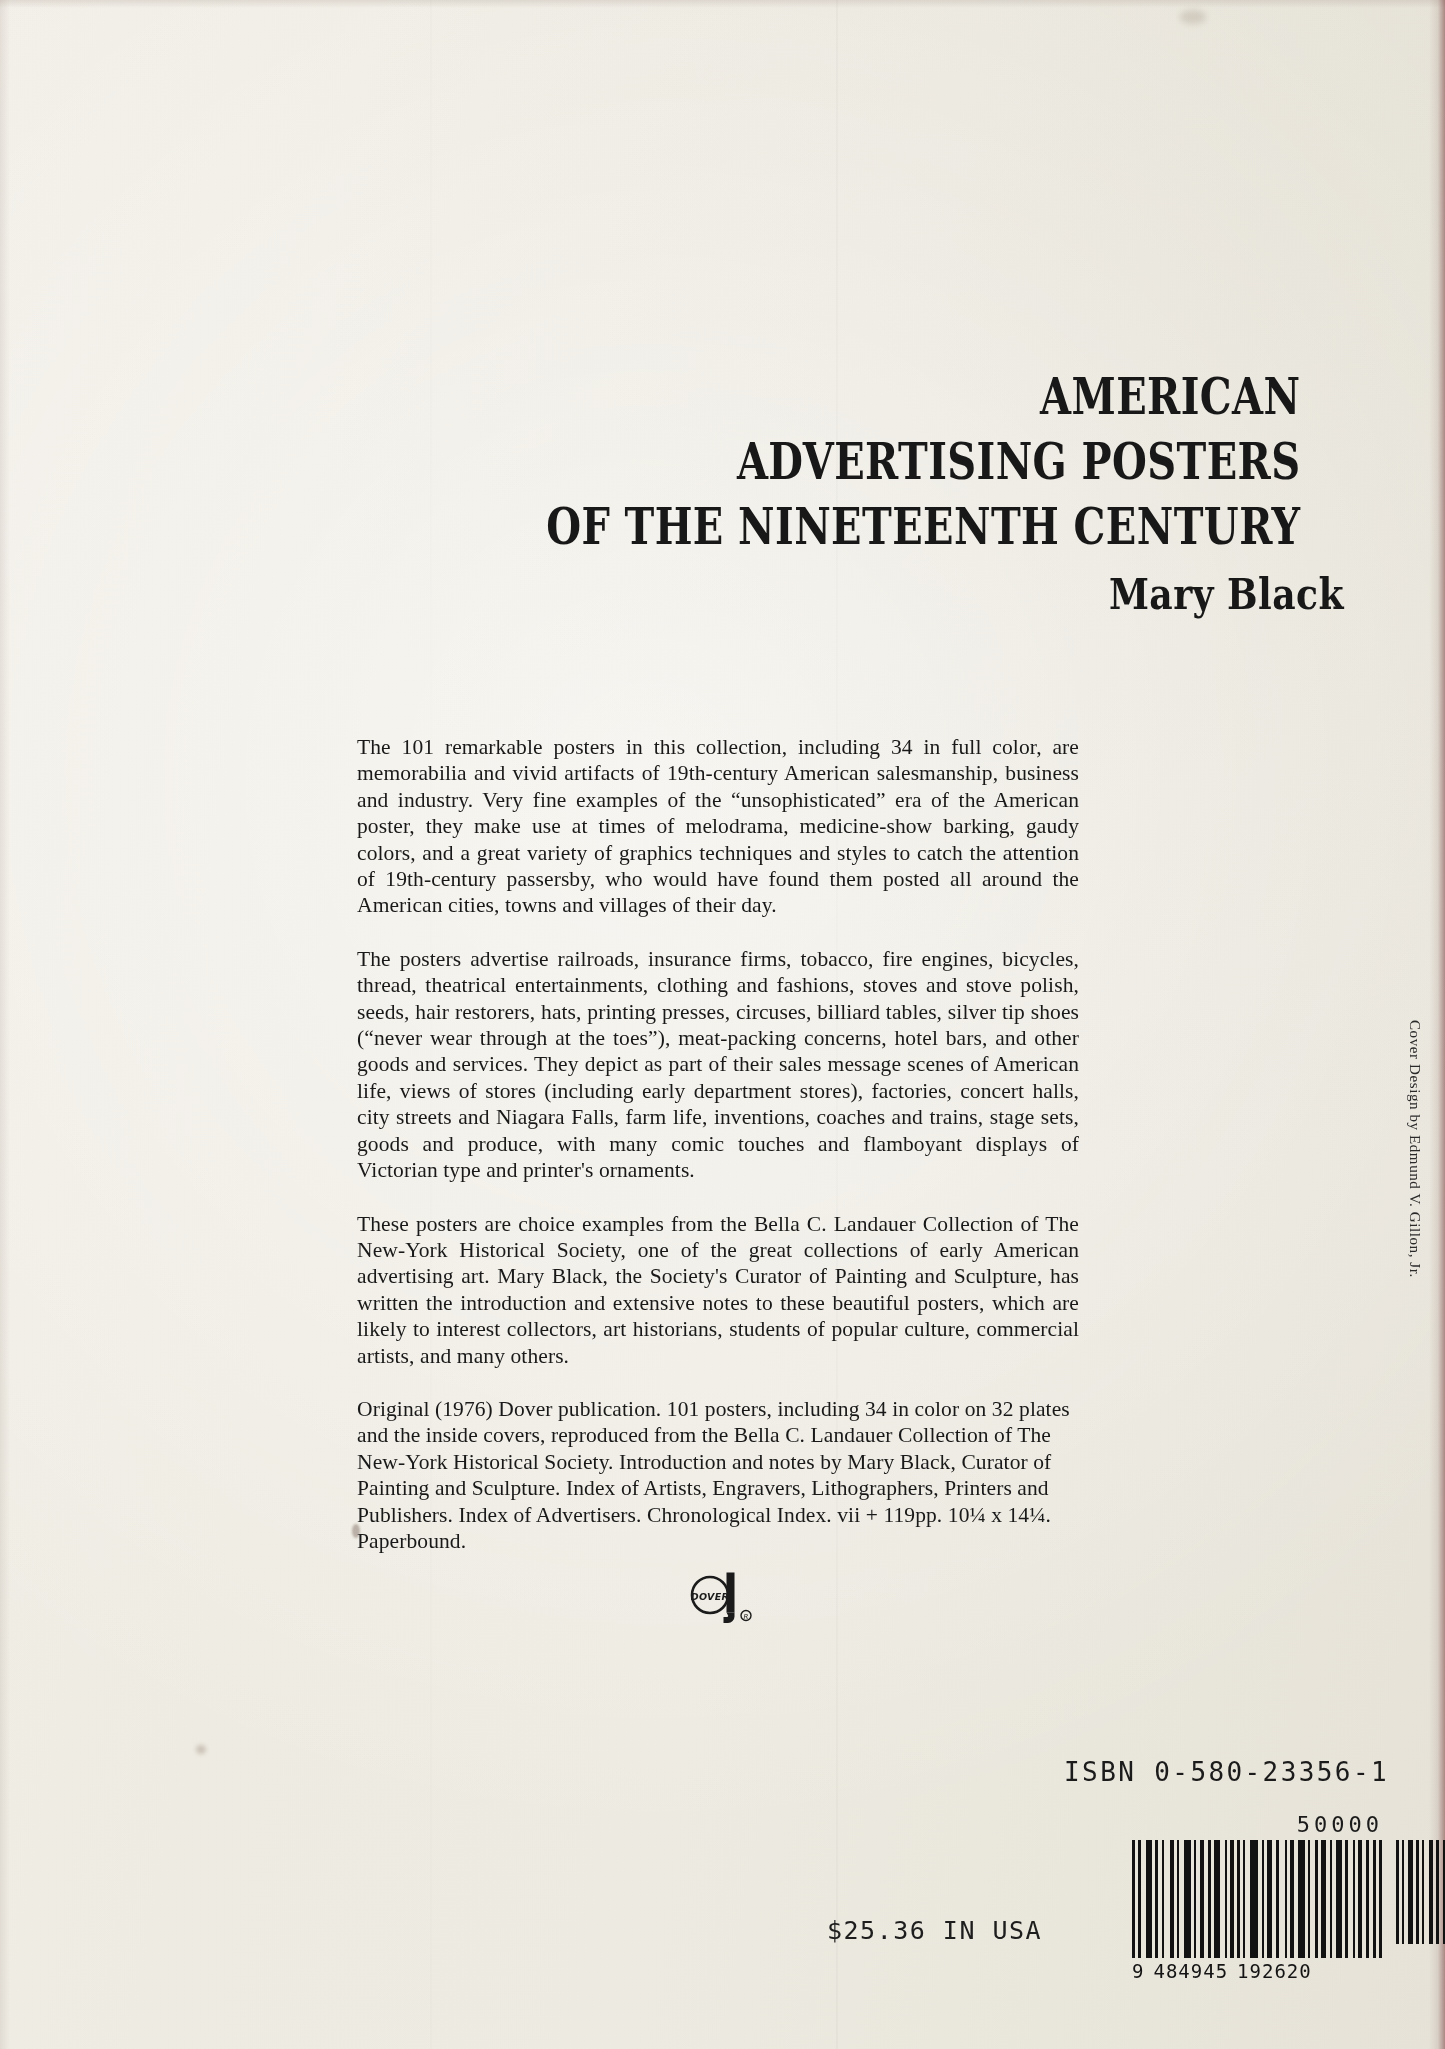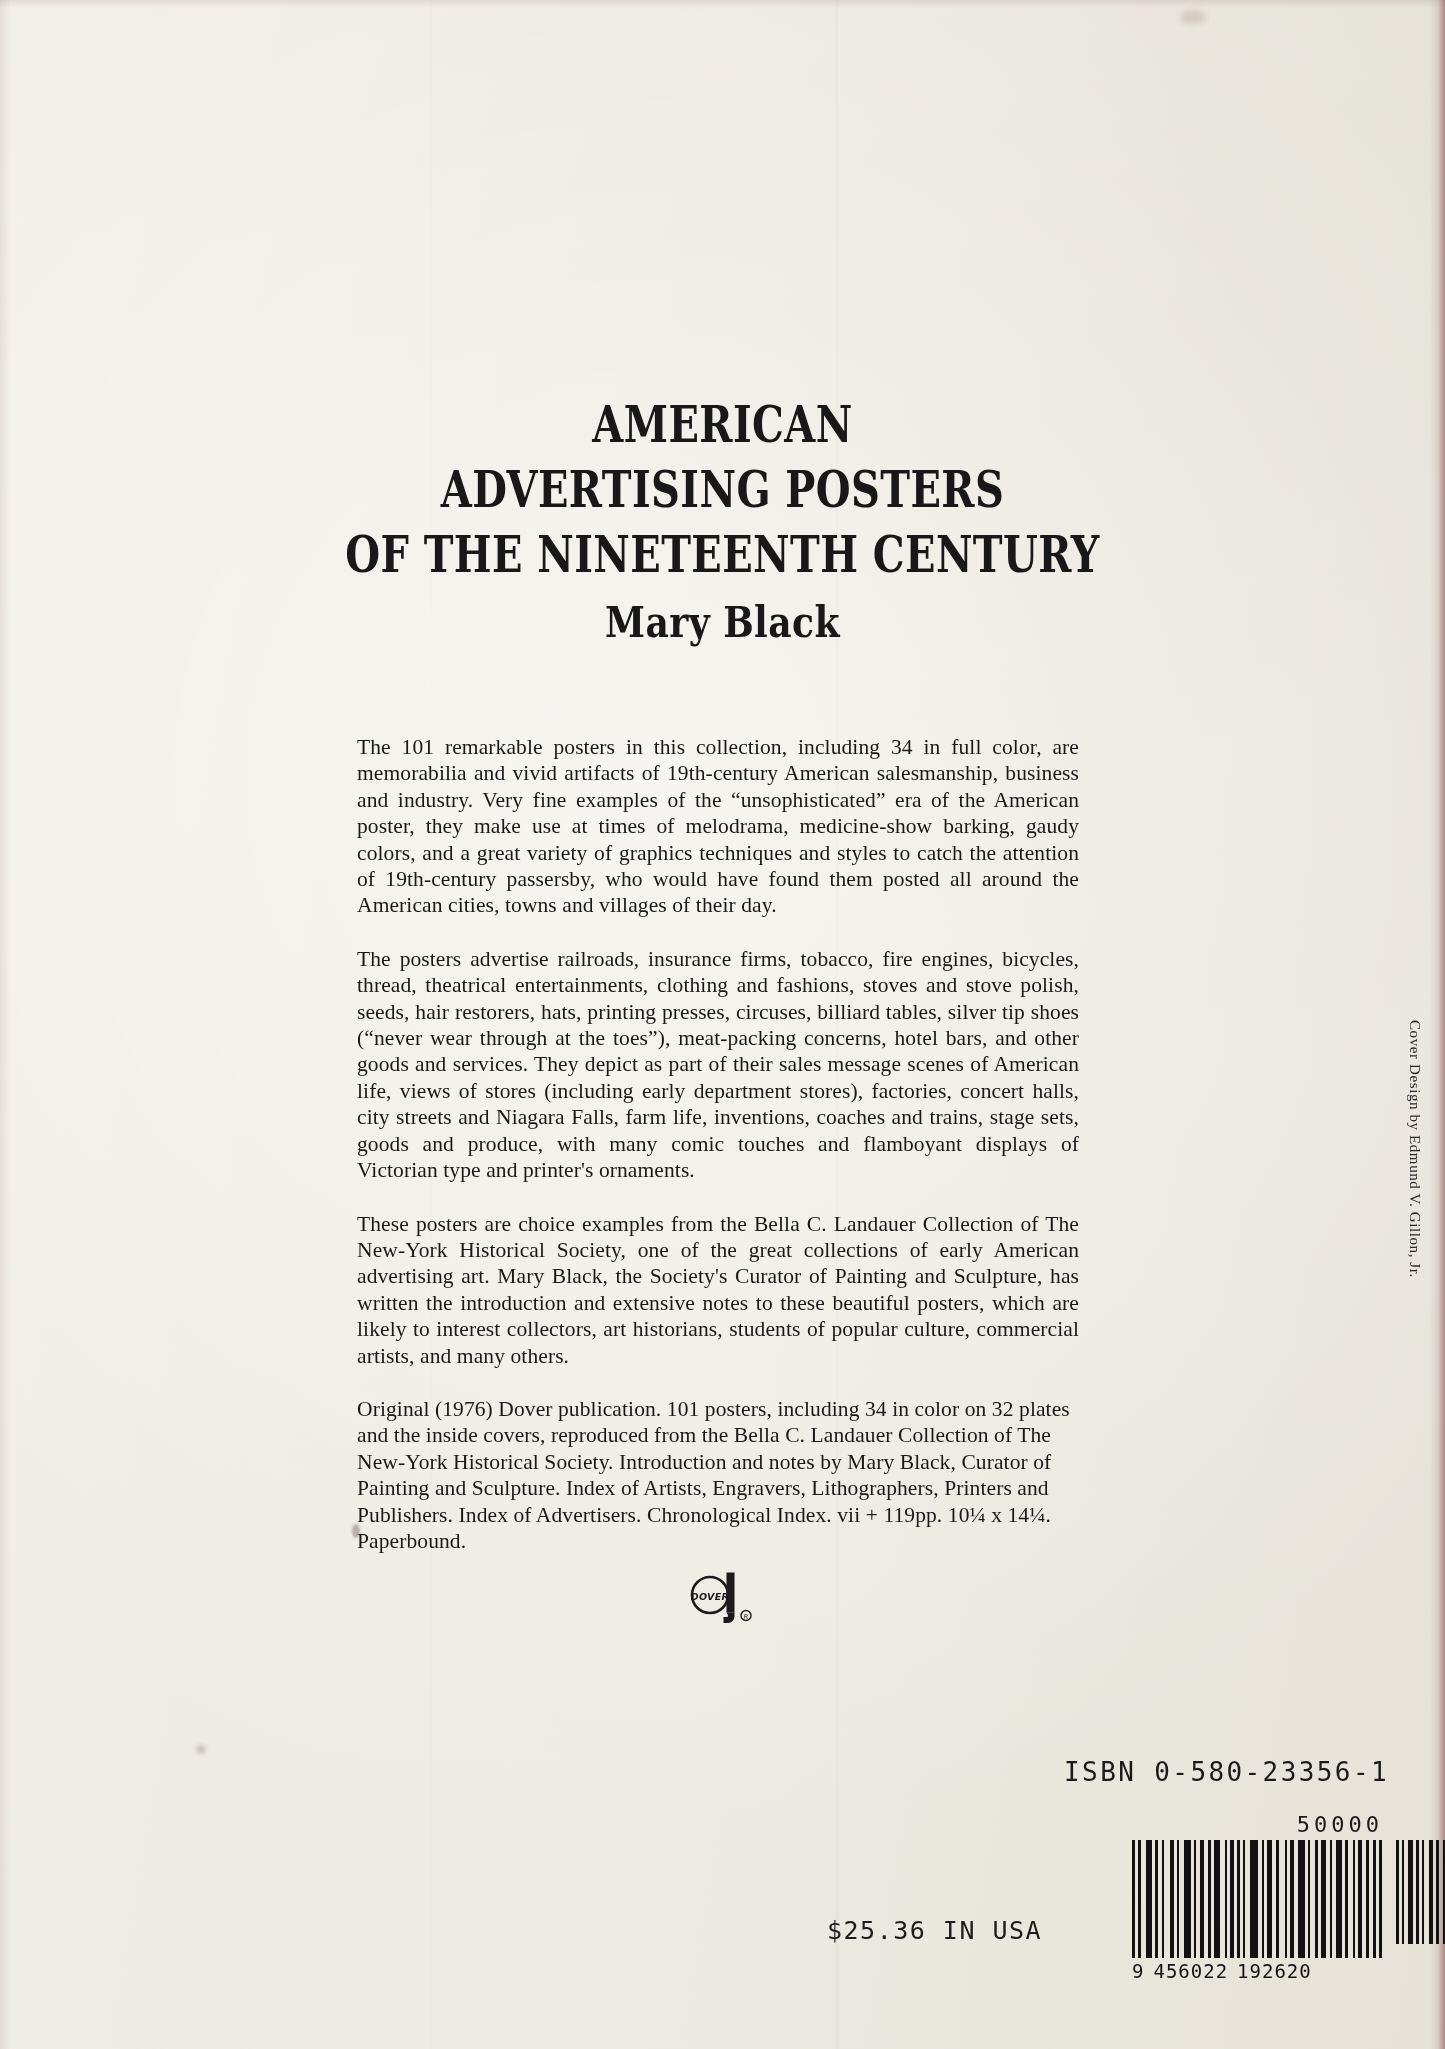--- a/index.html
+++ b/index.html
@@ -64,22 +64,21 @@
     opacity: 0.5;
     pointer-events: none;
   }
 
   
   .title-block {
     position: absolute;
     left: 0;
     right: 0;
     top: 372px;
-    text-align: center;
-    margin-top: 28px;
+    text-align: right;
   }
   .title-line {
     font-family: "DejaVu Serif", "Liberation Serif", serif;
     font-weight: 700;
     color: #181818;
     letter-spacing: 0.5px;
     line-height: 1.0;
     transform: scaleX(0.80);
     transform-origin: center;
     white-space: nowrap;
@@ -328,21 +327,21 @@
         <i style="width:4px"></i>
           <i class="sp" style="width:4px"></i>
           <i style="width:3px"></i>
         <i class="sp" style="width:4px"></i>
         <i style="width:3px"></i>
           <i class="sp" style="width:3px"></i>
           <i style="width:3px"></i>
       </div>
       <div class="bc-digits">
         <span class="lead">9</span>
-        <span class="grp">456022</span>
+        <span class="grp">484945</span>
         <span>192620</span>
       </div>
     </div>
 
     <div class="bc-addon">
       <div class="bc-bars">
         <i style="width:3px"></i>
           <i class="sp" style="width:3px"></i>
           <i style="width:2px"></i>
         <i class="sp" style="width:4px"></i>

